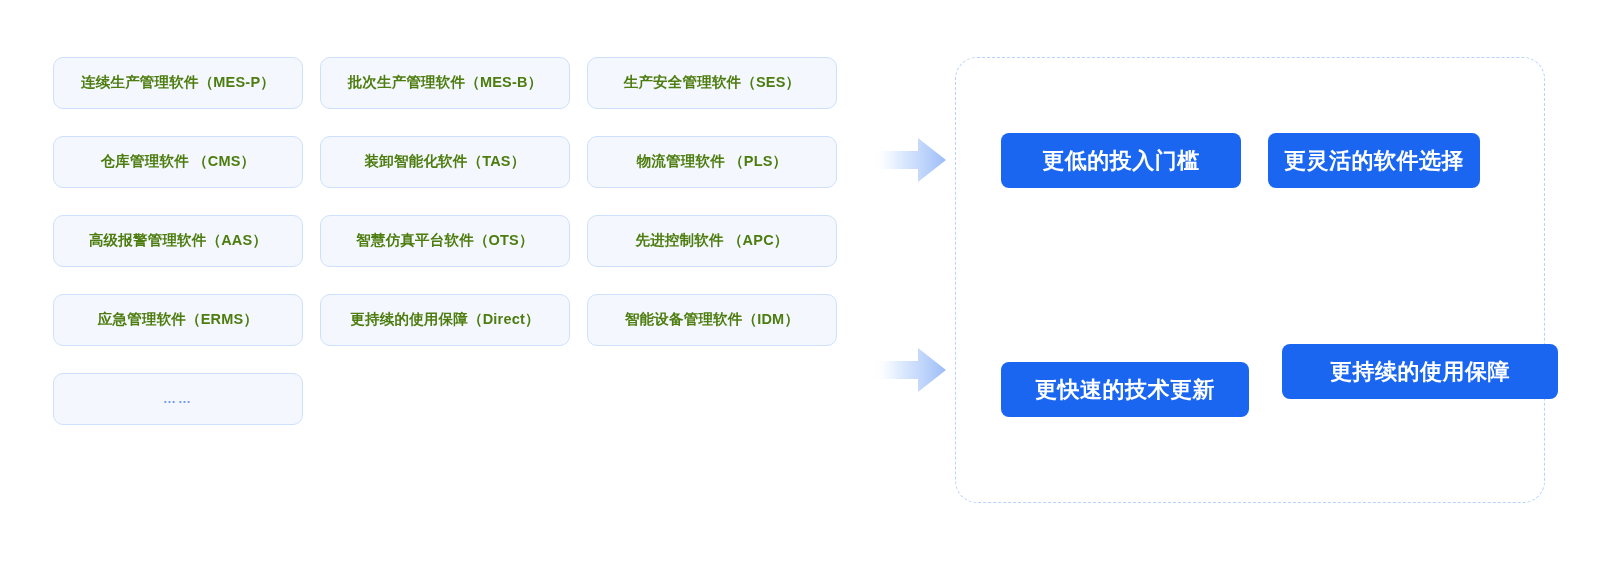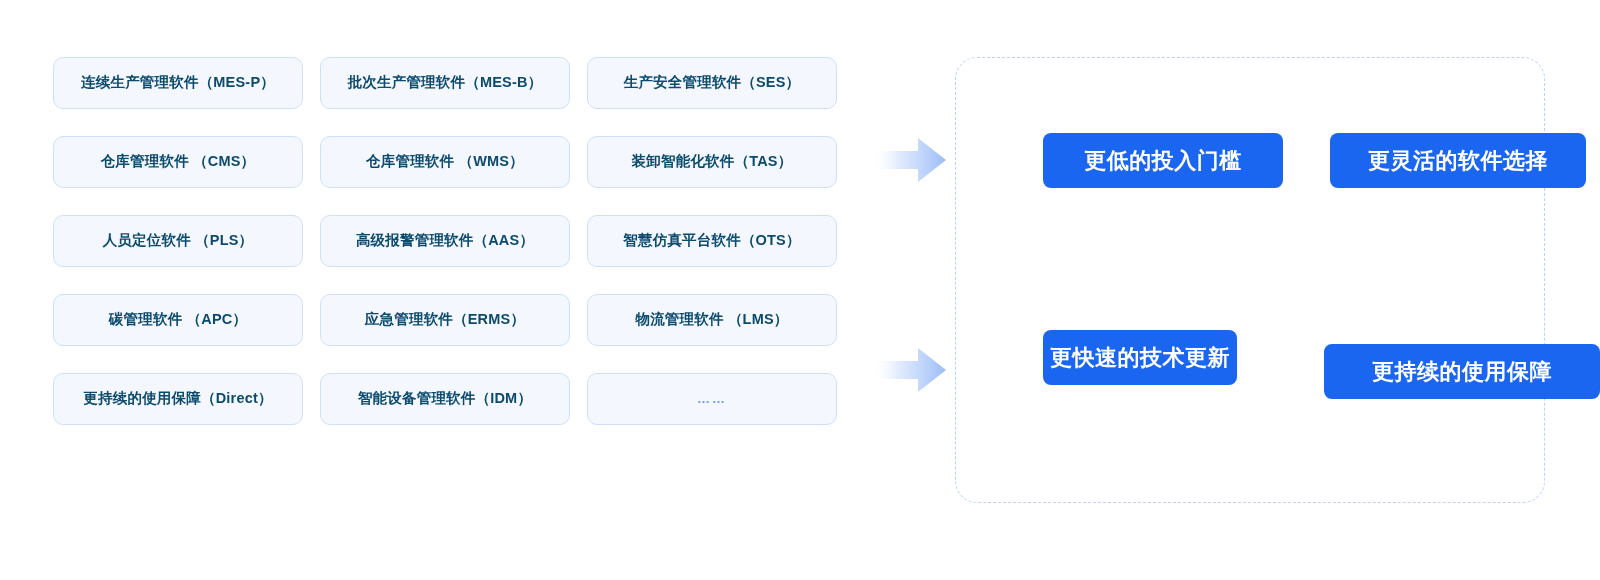--- a/index.html
+++ b/index.html
@@ -39,21 +39,21 @@
     border: 1px solid #cfe0fb;
     border-radius: 10px;
     display: flex;
     align-items: center;
     justify-content: center;
     box-sizing: border-box;
     padding: 0 8px;
   }
 
   .software-card-label {
-    color: #0c4a6e;
+    color: #4d7c0f;
     font-size: 14.5px;
     font-weight: 700;
     line-height: 1.2;
     letter-spacing: 0.2px;
     white-space: nowrap;
     text-align: center;
   }
 
   .software-card.is-ellipsis .software-card-label {
     font-size: 13px;
@@ -87,35 +87,34 @@
   .benefit-card {
     position: absolute;
     height: 55px;
     background: #1a66f0;
     border-radius: 8px;
     display: flex;
     align-items: center;
     justify-content: center;
     box-sizing: border-box;
     padding: 0 16px;
-    margin-left: 42px;
   }
 
   .benefit-card-label {
     color: #ffffff;
     font-size: 22px;
     font-weight: 700;
     line-height: 1;
     letter-spacing: 0.5px;
     white-space: nowrap;
   }
 
   .benefit-card.pos-0 { left: 45px;  top: 75px;  width: 240px; }
-  .benefit-card.pos-1 { left: 332px; top: 75px;  width: 256px; }
-  .benefit-card.pos-2 { left: 45px;  top: 272px; width: 194px; justify-content: center; }
+  .benefit-card.pos-1 { left: 312px; top: 75px;  width: 212px; }
+  .benefit-card.pos-2 { left: 45px;  top: 304px; width: 248px; justify-content: center; }
   .benefit-card.pos-3 { left: 326px; top: 286px; width: 276px; }
 </style>
 </head>
 <body>
 
 <div id="canvas">
 
   <div class="software-grid" id="software-grid">
       <div class="software-card">
         <span class="software-card-label">连续生产管理软件（MES-P）</span>
@@ -123,42 +122,36 @@
       <div class="software-card">
         <span class="software-card-label">批次生产管理软件（MES-B）</span>
       </div>
       <div class="software-card">
         <span class="software-card-label">生产安全管理软件（SES）</span>
       </div>
       <div class="software-card">
         <span class="software-card-label">仓库管理软件 （CMS）</span>
       </div>
       <div class="software-card">
-        <span class="software-card-label">仓库管理软件 （WMS）</span>
-      </div>
-      <div class="software-card">
         <span class="software-card-label">装卸智能化软件（TAS）</span>
       </div>
       <div class="software-card">
-        <span class="software-card-label">人员定位软件 （PLS）</span>
+        <span class="software-card-label">物流管理软件 （PLS）</span>
       </div>
       <div class="software-card">
         <span class="software-card-label">高级报警管理软件（AAS）</span>
       </div>
       <div class="software-card">
         <span class="software-card-label">智慧仿真平台软件（OTS）</span>
       </div>
       <div class="software-card">
-        <span class="software-card-label">碳管理软件 （APC）</span>
+        <span class="software-card-label">先进控制软件 （APC）</span>
       </div>
       <div class="software-card">
         <span class="software-card-label">应急管理软件（ERMS）</span>
-      </div>
-      <div class="software-card">
-        <span class="software-card-label">物流管理软件 （LMS）</span>
       </div>
       <div class="software-card">
         <span class="software-card-label">更持续的使用保障（Direct）</span>
       </div>
       <div class="software-card">
         <span class="software-card-label">智能设备管理软件（IDM）</span>
       </div>
       <div class="software-card is-ellipsis">
         <span class="software-card-label">……</span>
       </div>

